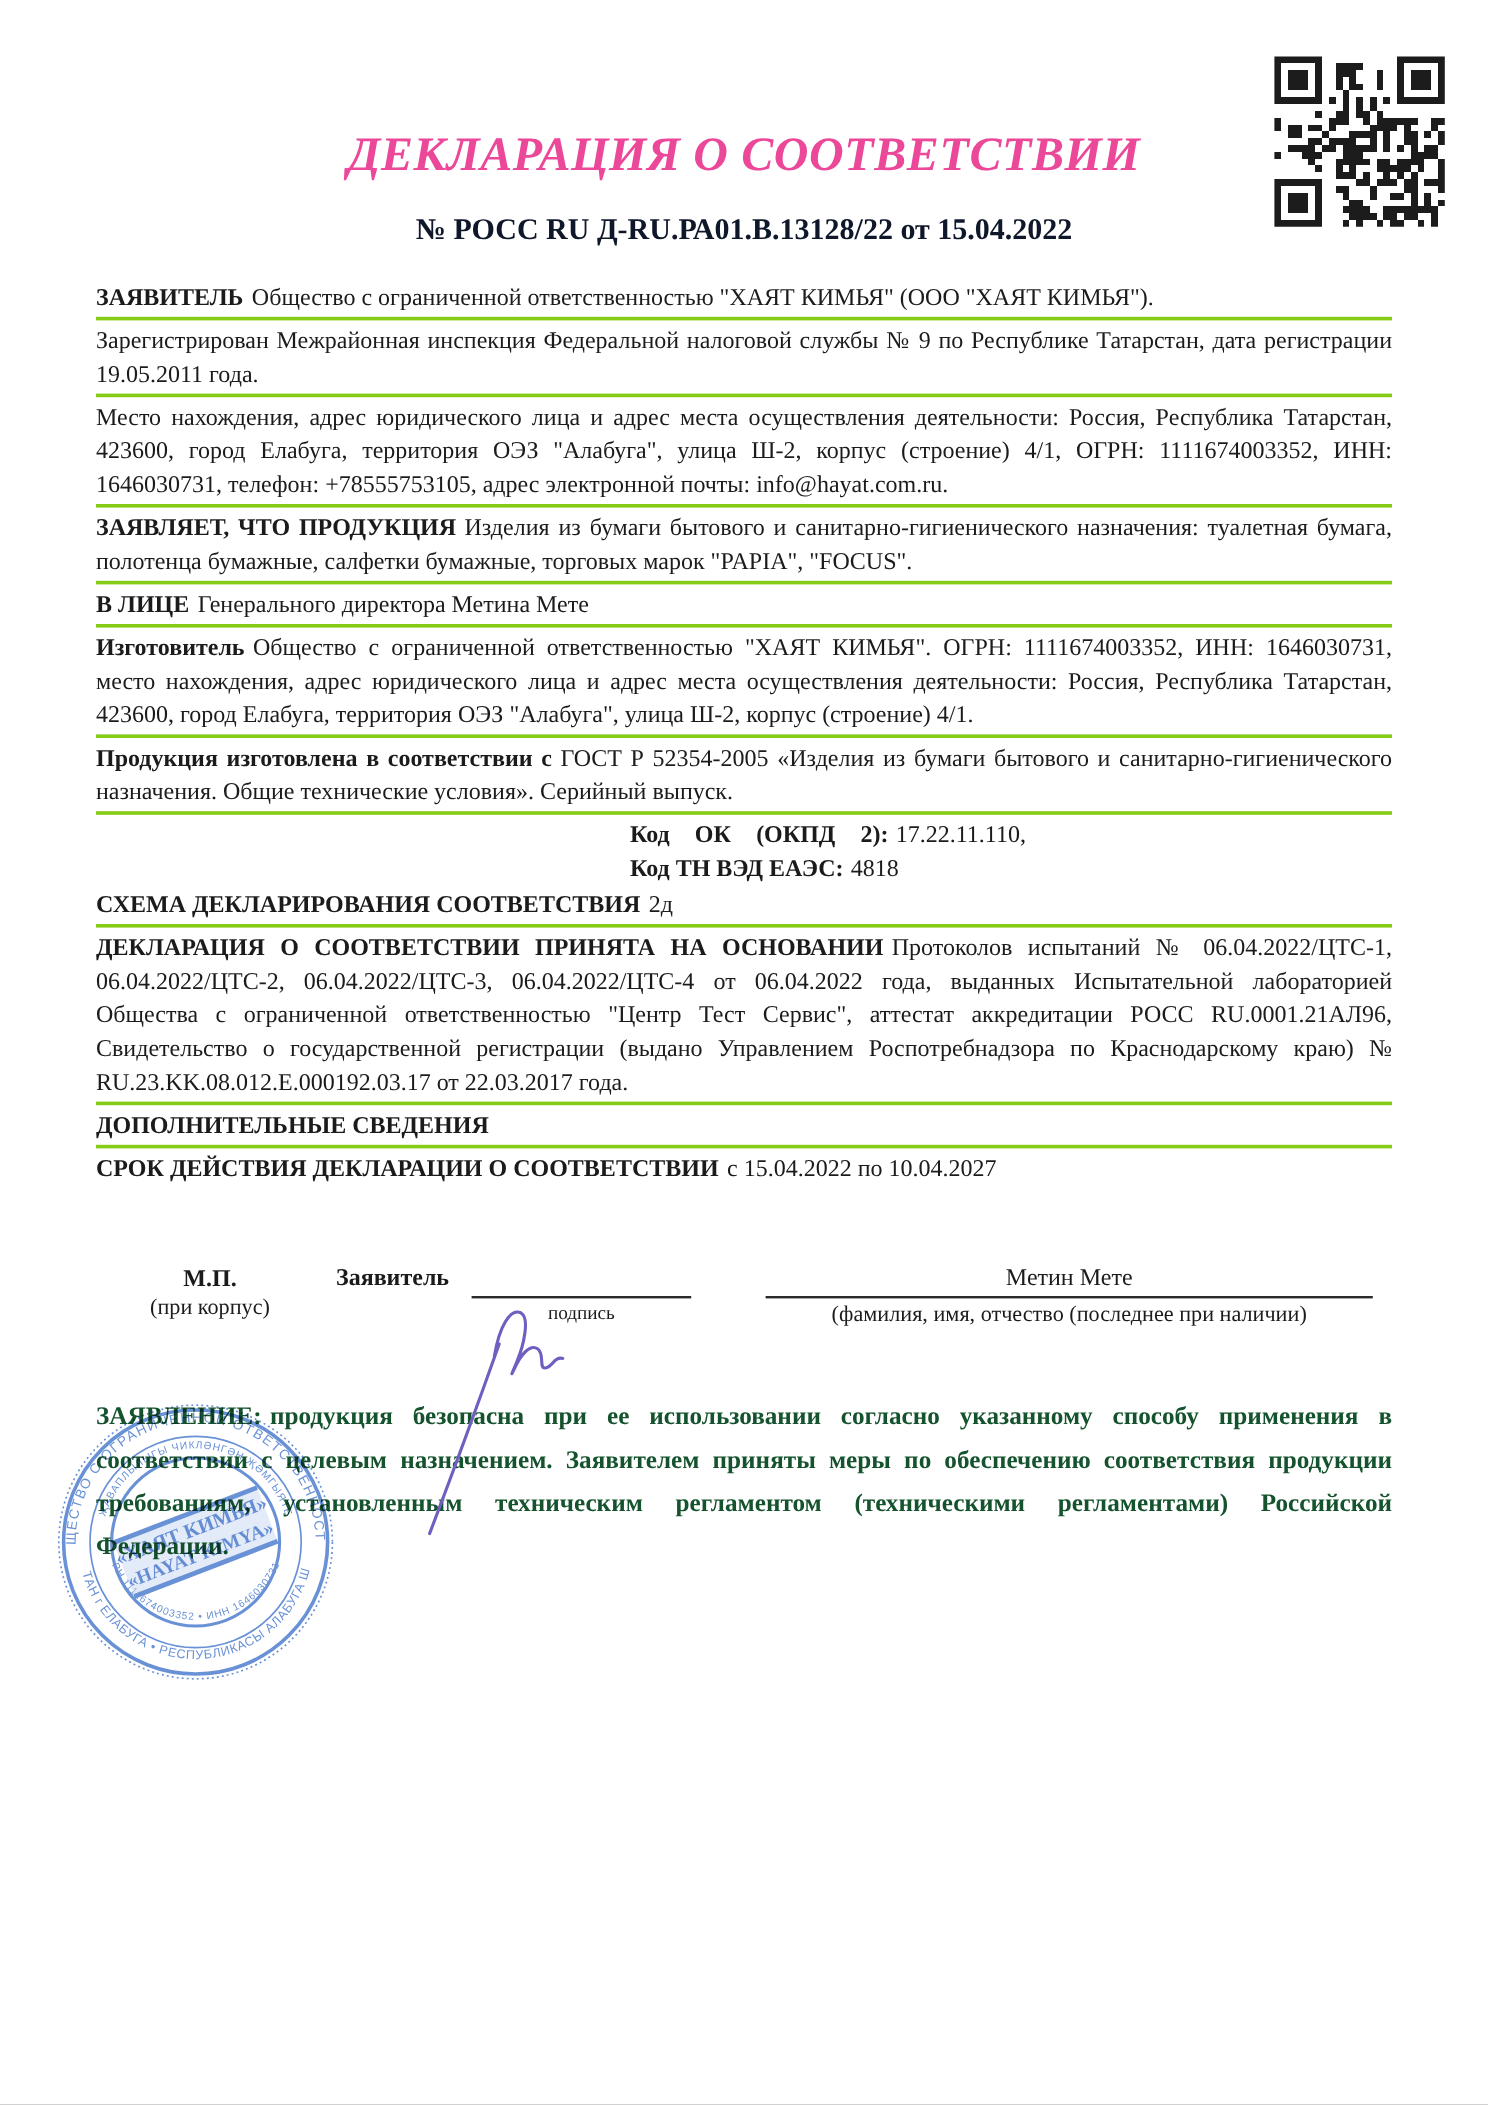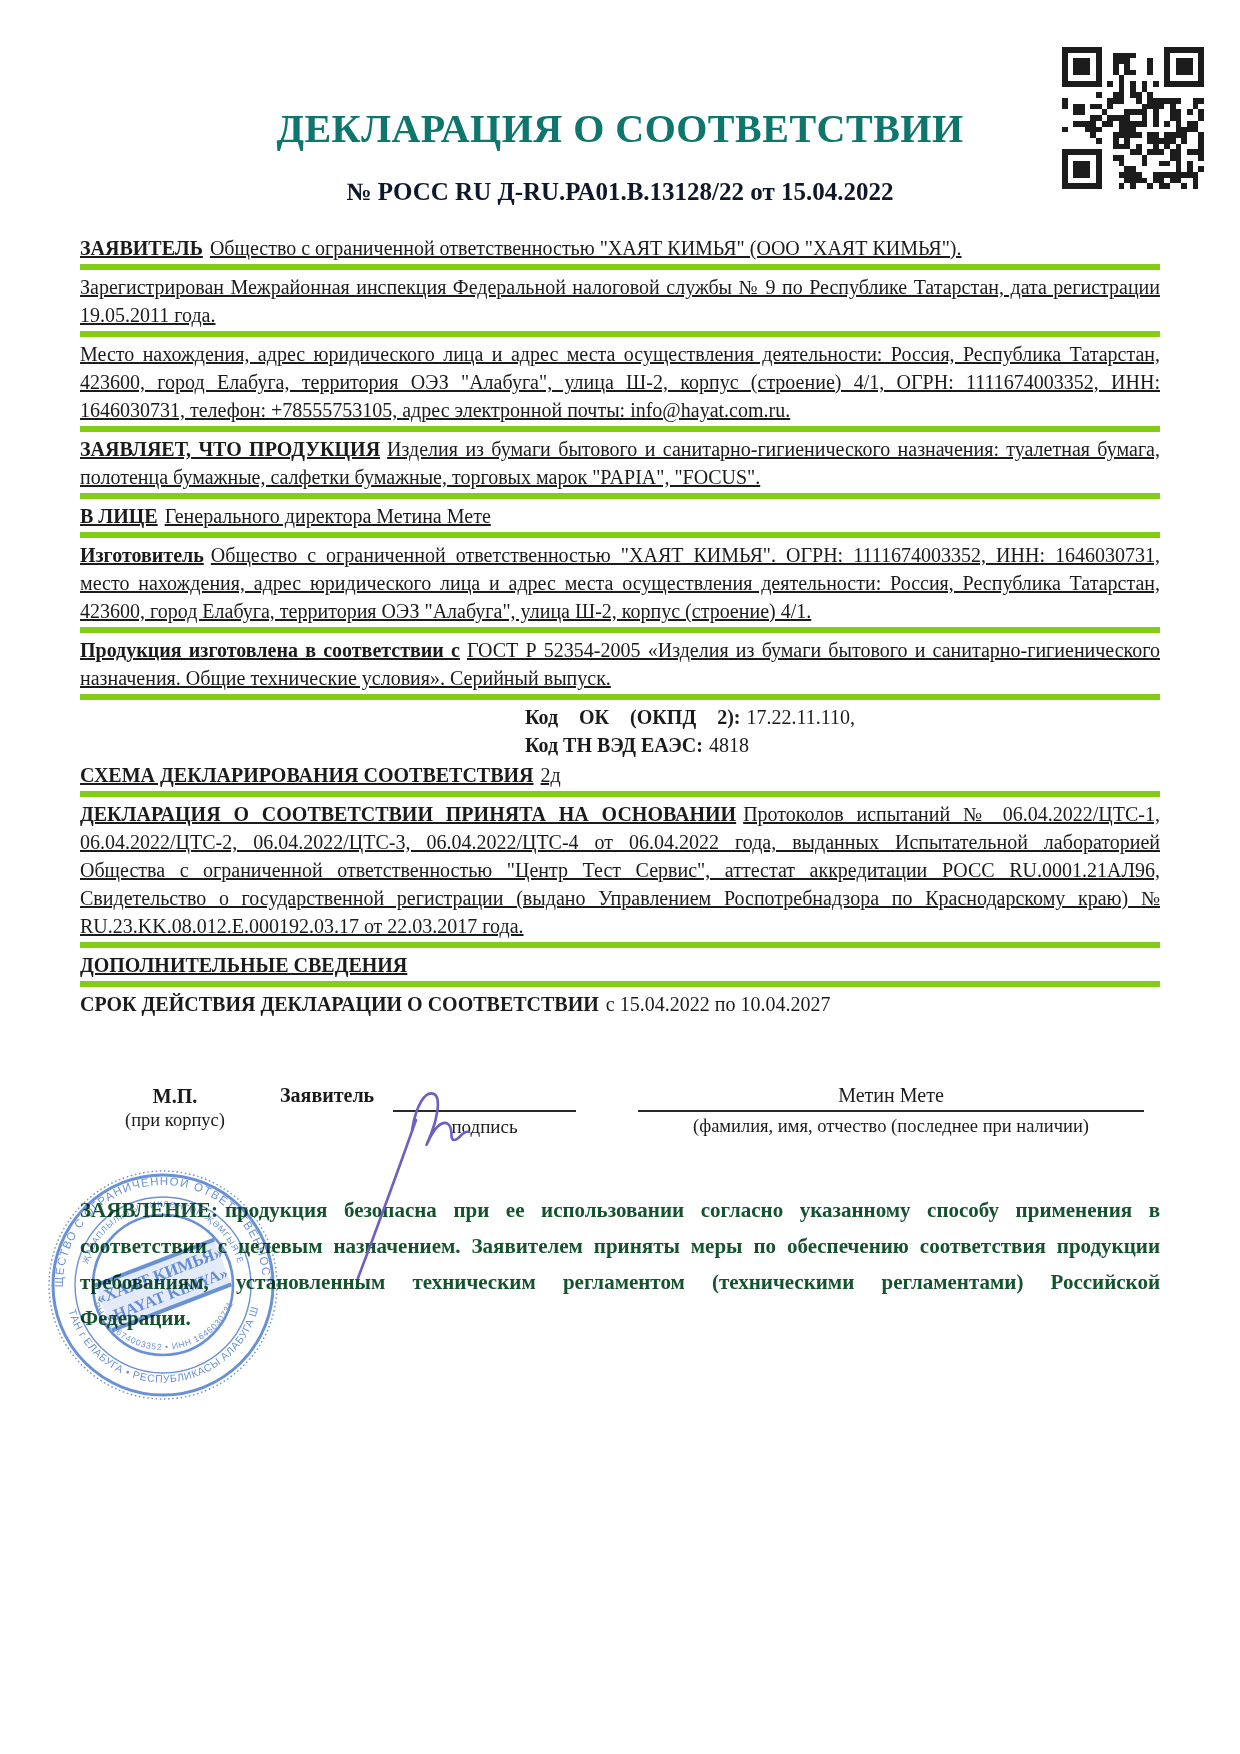--- a/index.html
+++ b/index.html
@@ -16,37 +16,38 @@
     position:absolute;
     left:80px;top:0;
     width:1080px;
   }
   .title{
     margin:105px 0 0 0;
     text-align:center;
     font-size:40px;
     font-weight:bold;
     letter-spacing:.5px;
-    color:#0f766e;
+    color:#ec4899;
+    font-style:italic;
   }
   .number{
     margin:26px 0 28px 0;
     text-align:center;
     font-size:25px;
     font-weight:bold;
     color:#0f172a;
   }
   .sec{
     margin:0 0 3px 0;
     padding:0 0 2px 0;
     font-size:20px;
     line-height:28px;
     text-align:justify;
   }
-  .rule{border-bottom:6px solid #84cc16;text-decoration:underline;}
+  .rule{border-bottom:3px solid #84cc16;}
   .lead{font-weight:bold;padding-right:7px;}
   .codes{
     margin:2px 0 2px 445px;
     font-size:20px;
     line-height:28px;
   }
   .codes .wide{word-spacing:16px;}
   .codes b{padding-right:6px;}
   .sig-row{
     position:relative;
@@ -61,21 +62,21 @@
   .mp .note{font-weight:normal;font-size:18.5px;}
   .applicant{
     position:absolute;left:200px;top:12px;font-weight:bold;
   }
   .sigline{
     position:absolute;left:313px;top:0;width:183px;text-align:center;
   }
   .sigline .cap{
     border-top:2px solid #2a2a2a;
     margin-top:38px;
-    font-size:19px;padding-top:4px;
+    font-size:16px;padding-top:4px;
   }
   .nameline{
     position:absolute;left:558px;top:0;width:506px;text-align:center;
   }
   .nameline .val{font-size:20px;line-height:26px;padding-top:10px;}
   .nameline .cap{
     border-top:2px solid #2a2a2a;
     margin-top:2px;
     font-size:18.5px;padding-top:4px;
   }

